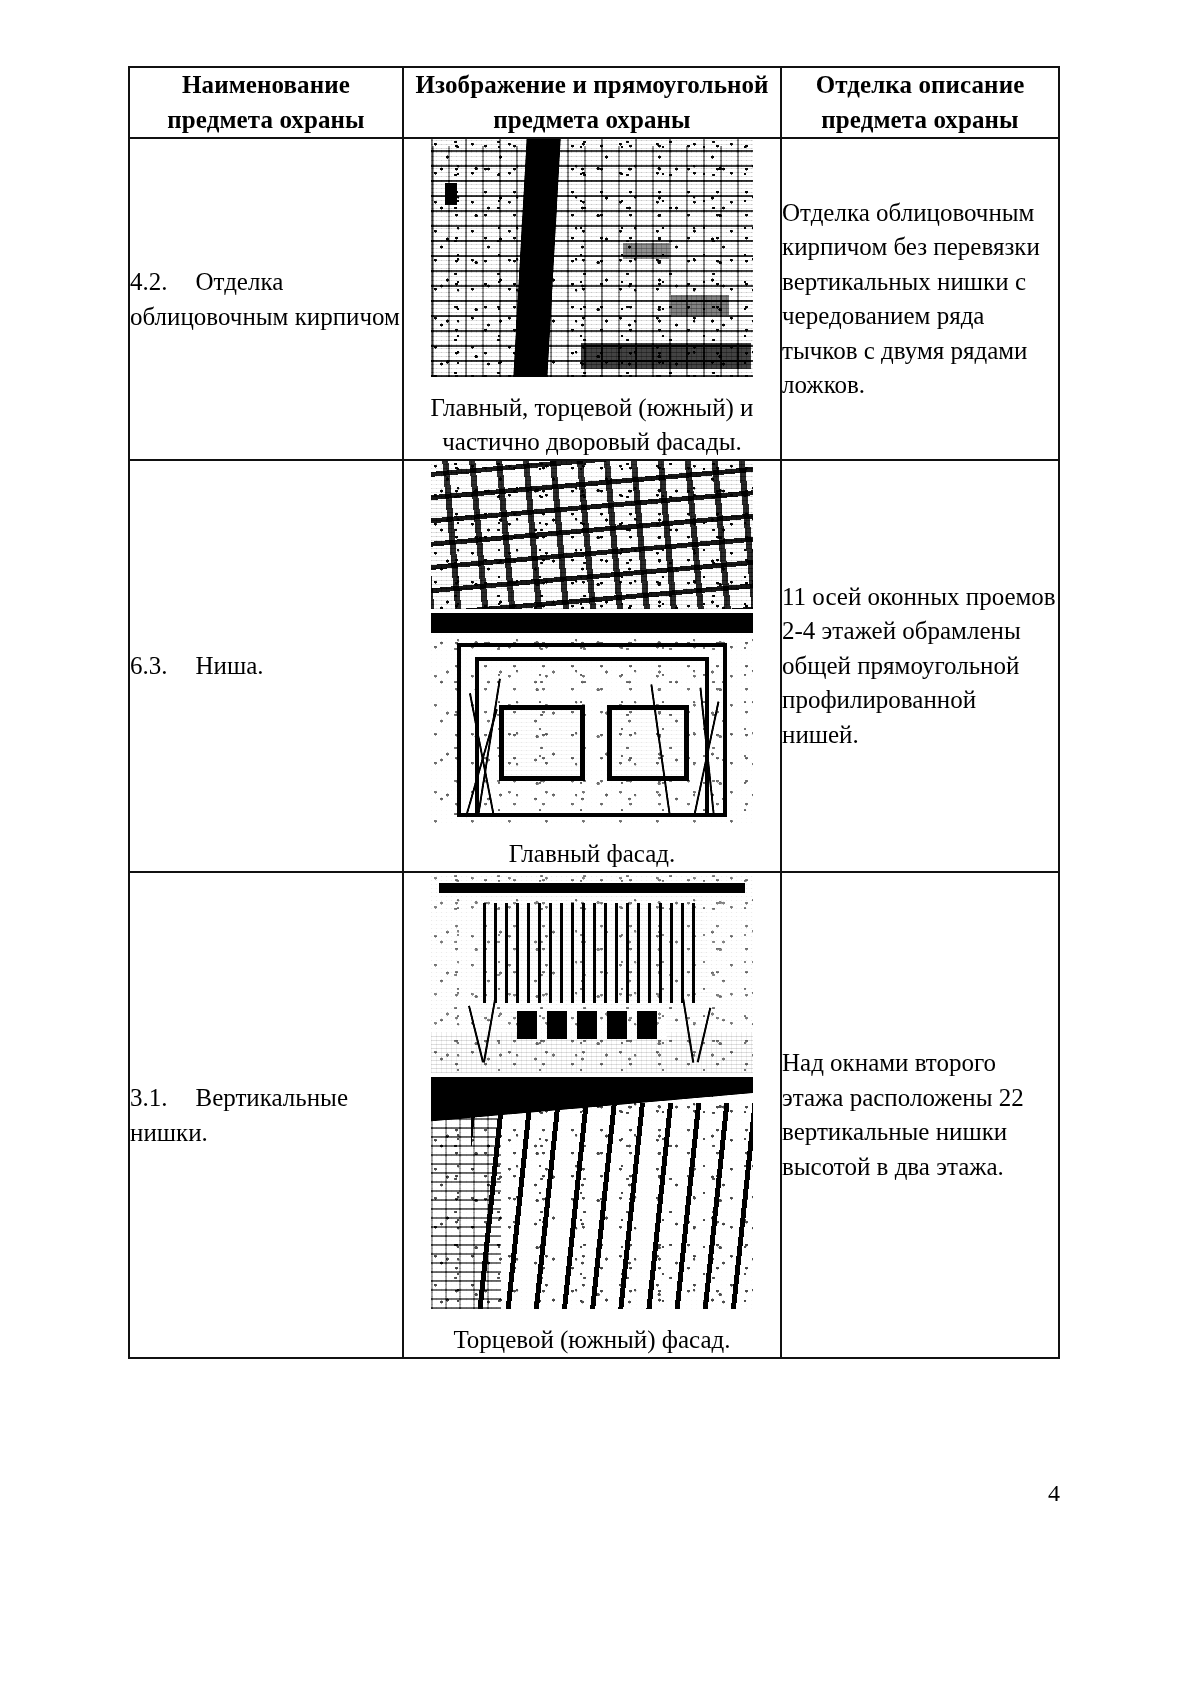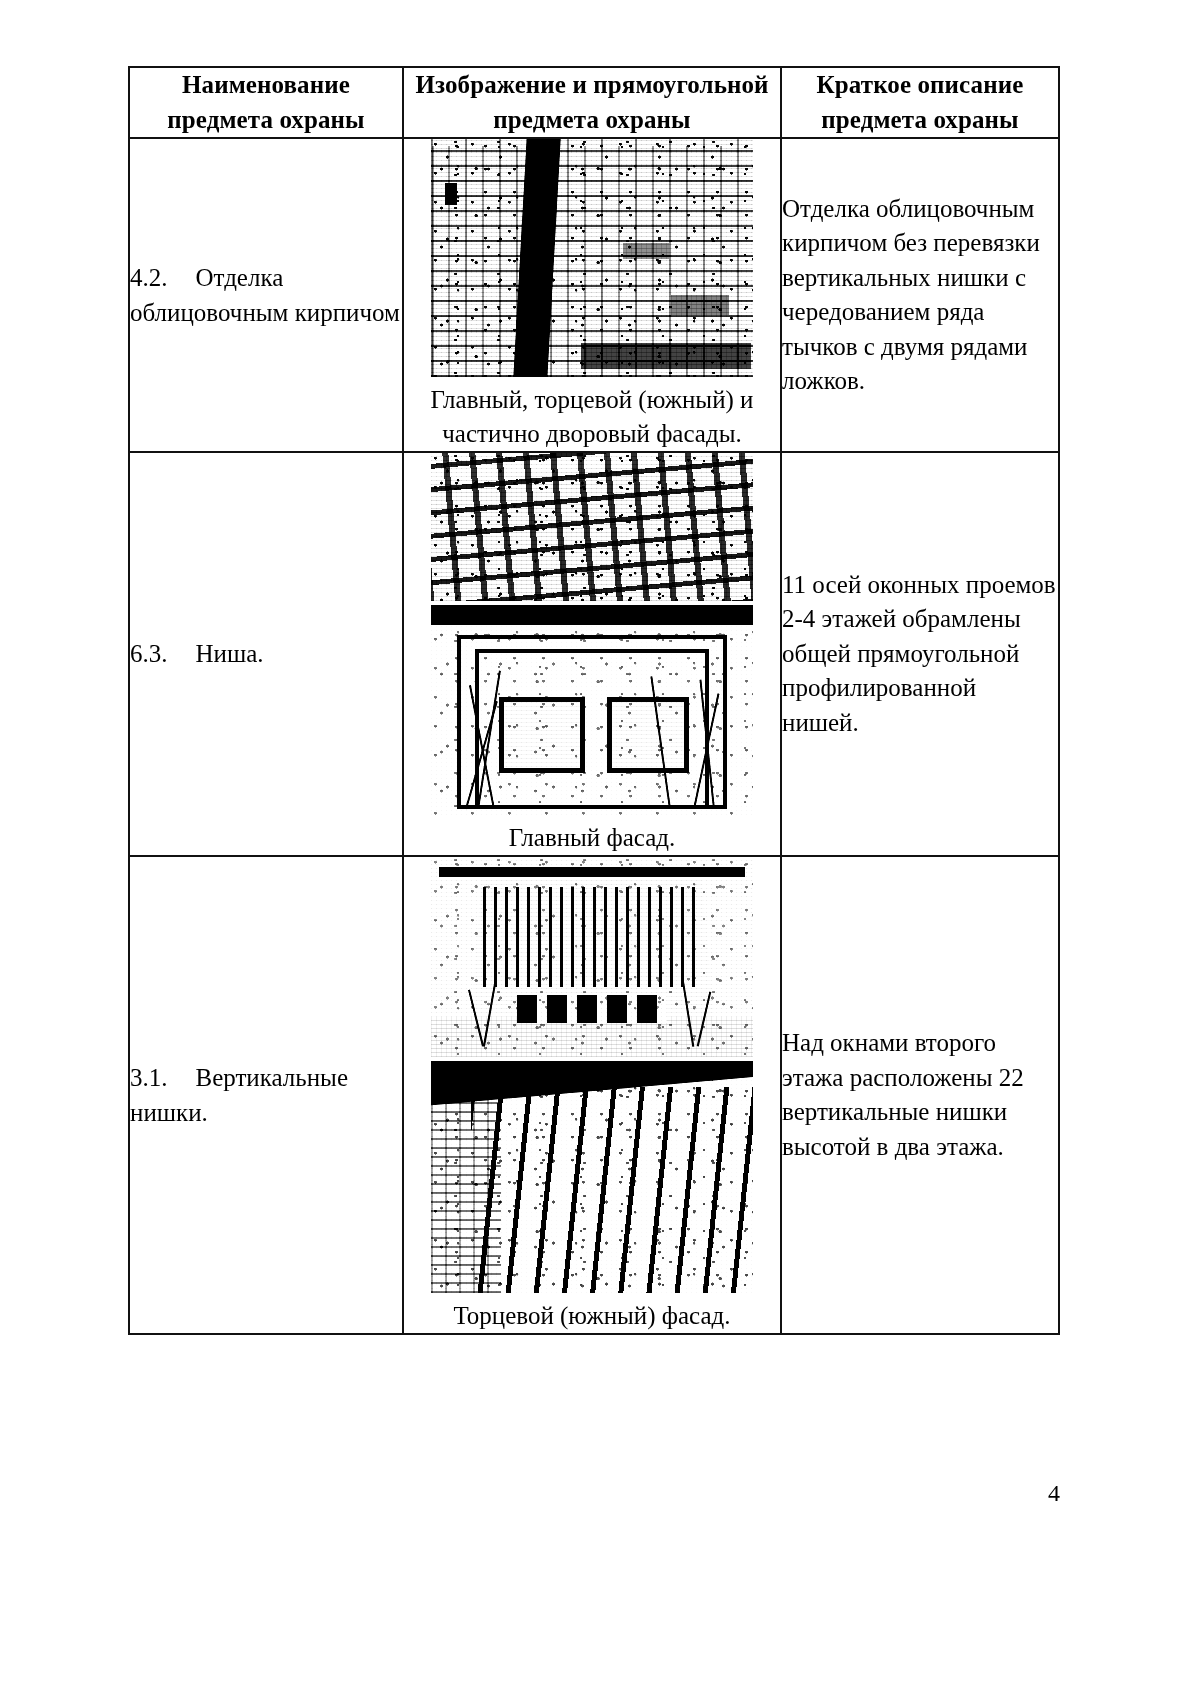--- a/index.html
+++ b/index.html
@@ -67,21 +67,21 @@
     text-align: center;
     padding: 12px 4px 14px 4px;
     vertical-align: middle;
   }
   .num-gap { display: inline-block; width: 28px; }
 
   .caption {
     font-size: 25px;
     line-height: 1.36;
     text-align: center;
-    margin-top: 6px;
+    margin-top: 14px;
     padding: 0 16px;
   }
 
   
   .photo {
     position: relative;
     display: block;
     margin: 0 auto;
     background: #ffffff;
     overflow: hidden;
@@ -234,21 +234,21 @@
       <tr>
         <th class="head-cell">
           <div>Наименование</div>
           <div>предмета охраны</div>
         </th>
         <th class="head-cell">
           <div>Изображение и прямоугольной</div>
           <div>предмета охраны</div>
         </th>
         <th class="head-cell">
-          <div>Краткое описание</div>
+          <div>Отделка описание</div>
           <div>предмета охраны</div>
         </th>
       </tr>
     </thead>
     <tbody>
 
       <tr>
         <td class="name-cell">
           <span>4.2.</span><span class="num-gap"></span><span>Отделка облицовочным кирпичом</span>
         </td>

